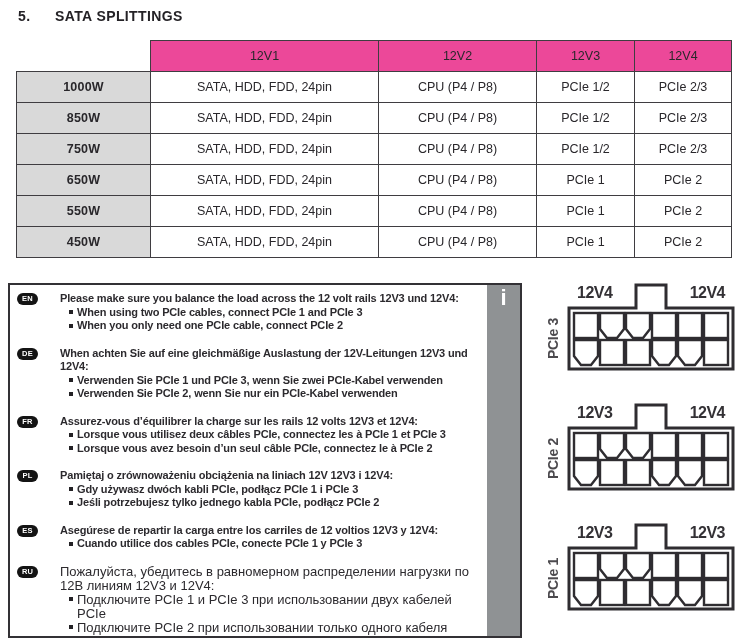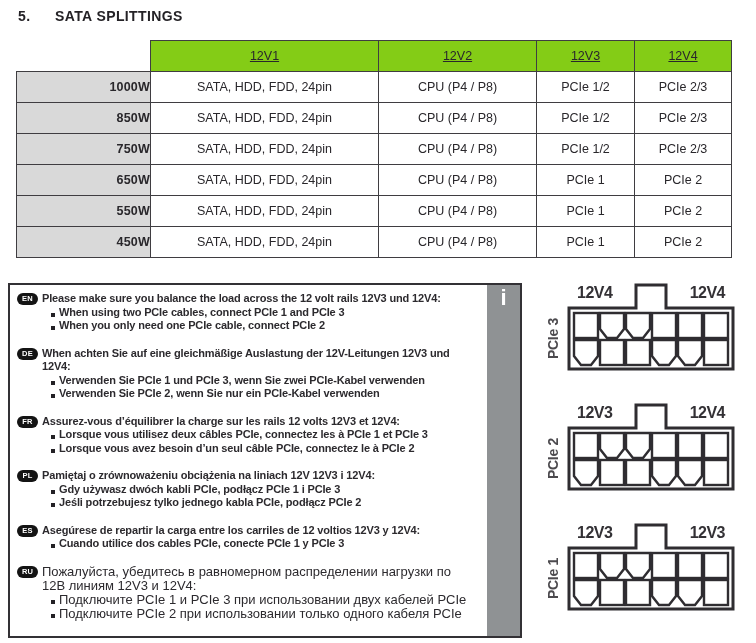--- a/index.html
+++ b/index.html
@@ -7,32 +7,32 @@
   .page{position:relative;width:756px;height:643px;background:#fff;}
 
   
   .title{position:absolute;left:18px;top:8px;display:flex;font-weight:bold;font-size:14px;letter-spacing:.4px;color:#242226;}
   .title .num{width:37px;}
 
   
   table.rails{position:absolute;left:16px;top:40px;border-collapse:collapse;table-layout:fixed;font-size:12.5px;color:#29272b;}
   table.rails th,table.rails td{border:1.5px solid #3f3d41;text-align:center;vertical-align:middle;padding:0;height:30px;font-weight:normal;}
   table.rails th.blank{border:none;background:#fff;}
-  table.rails th.colhead{background:#84cc16;text-decoration:underline;}
-  table.rails td.watt{background:#d9d9d9;font-weight:bold;letter-spacing:.2px;text-align:right;}
+  table.rails th.colhead{background:#ec4899;}
+  table.rails td.watt{background:#d9d9d9;font-weight:bold;letter-spacing:.2px;}
   .c0{width:134px}.c1{width:228px}.c2{width:158px}.c3{width:98px}.c4{width:97px}
 
   
   .notes{position:absolute;left:8px;top:283px;width:514px;height:355px;border:2px solid #333135;box-sizing:border-box;padding:7px 44px 0 7px;overflow:hidden;}
   .infobar{position:absolute;top:0;right:0;bottom:0;width:33px;background:#8f9294;text-align:center;}
   .infobar .iglyph{color:#fff;font-weight:bold;font-size:22px;line-height:26px;font-family:"Liberation Sans",sans-serif;}
-  .note-sec{display:flex;gap:4px;margin-bottom:14px;}
+  .note-sec{display:flex;gap:22px;margin-bottom:14px;}
   .badge{flex:0 0 auto;width:21px;height:12px;border-radius:6.5px;background:#141414;color:#fff;font-size:7.5px;font-weight:bold;text-align:center;line-height:12.5px;margin-top:1px;letter-spacing:.2px;}
   .note-body{font-size:11px;font-weight:bold;letter-spacing:-.15px;line-height:13.5px;color:#2c2a2e;}
-  .note-bullet{padding-left:9px;display:flex;align-items:center;gap:4px;}
+  .note-bullet{padding-left:9px;display:flex;align-items:flex-start;gap:4px;}
   .note-bullet .sq{width:4px;height:4px;background:#232125;margin-top:4.5px;flex:none;}
   .note-sec.ru .note-body{font-weight:normal;font-size:13px;letter-spacing:0;line-height:14px;}
 
   
   .connectors{position:absolute;left:540px;top:283px;width:214px;}
   .conn-block{margin-bottom:31px;}
   .conn-labels{height:20px;margin-left:26px;width:170px;display:flex;justify-content:space-between;padding:0 11px;box-sizing:border-box;font-weight:bold;font-size:16px;letter-spacing:-.5px;color:#333135;position:relative;z-index:2;margin-bottom:-21px;line-height:20px;}
   .conn-row{display:flex;align-items:flex-end;}
   .vlabel{width:26px;height:62px;display:flex;align-items:center;justify-content:center;writing-mode:vertical-rl;transform:rotate(180deg);font-weight:bold;font-size:14px;letter-spacing:-.3px;color:#4c4a4e;margin-bottom:2px;}
   .conn-row svg{display:block;}

